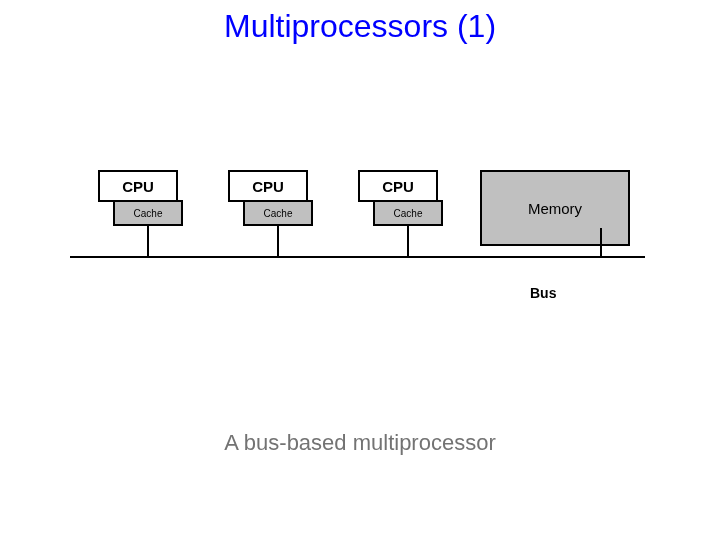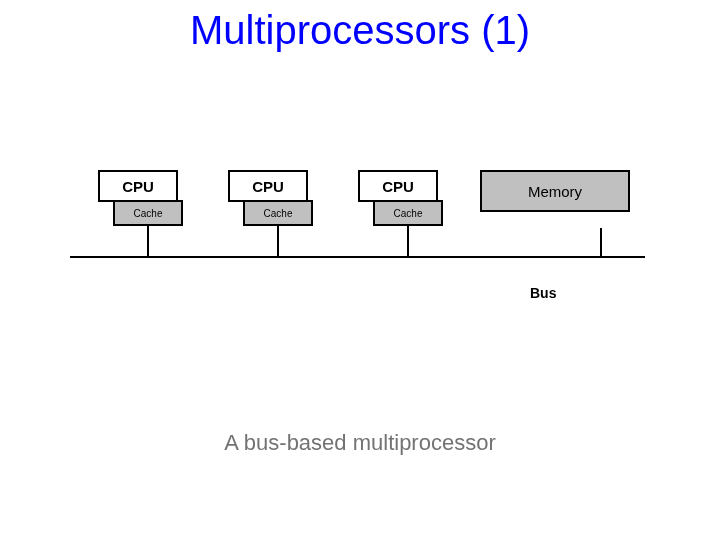--- a/index.html
+++ b/index.html
@@ -14,21 +14,21 @@
     position: relative;
     width: 720px;
     height: 540px;
   }
   .title {
     position: absolute;
     top: 8px;
     left: 0;
     width: 720px;
     text-align: center;
-    font-size: 40px;
+    font-size: 32px;
     color: #0000ff;
     font-weight: normal;
   }
   .box {
     position: absolute;
     box-sizing: border-box;
     border: 2px solid #000;
     display: flex;
     align-items: center;
     justify-content: center;
@@ -43,21 +43,21 @@
   }
   .cache {
     background: #c0c0c0;
     width: 70px;
     height: 26px;
     font-size: 10px;
   }
   .memory {
     background: #c0c0c0;
     width: 150px;
-    height: 42px;
+    height: 76px;
     font-size: 15px;
   }
   .stub {
     position: absolute;
     width: 2px;
     background: #000;
   }
   .bus-line {
     position: absolute;
     height: 2px;

